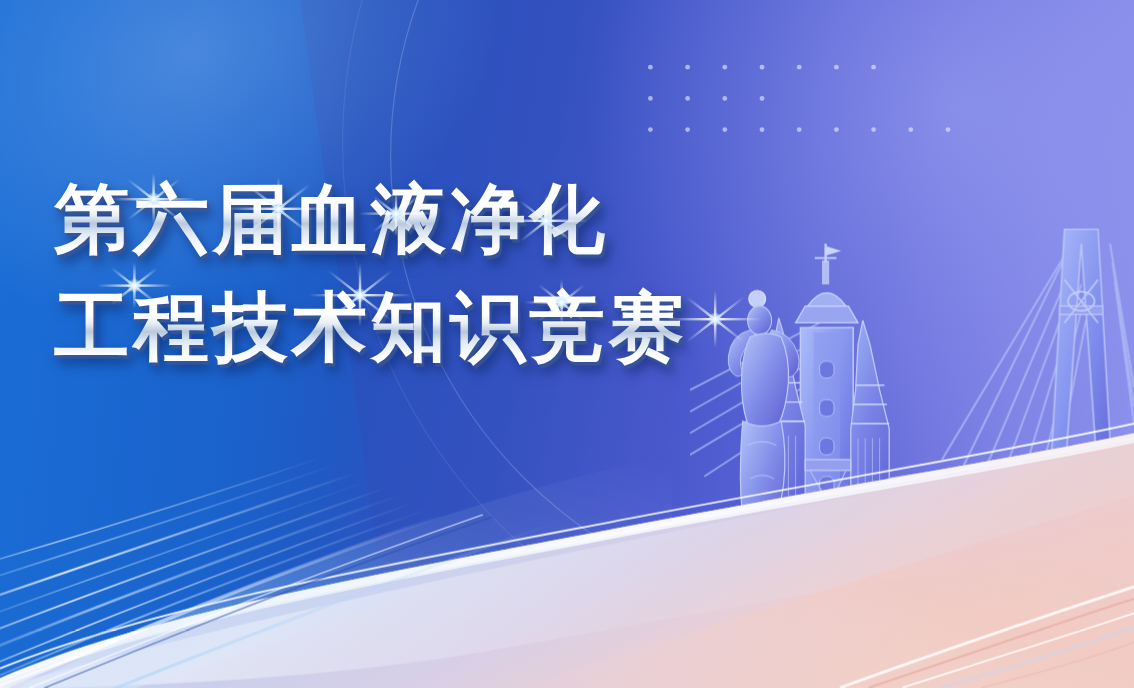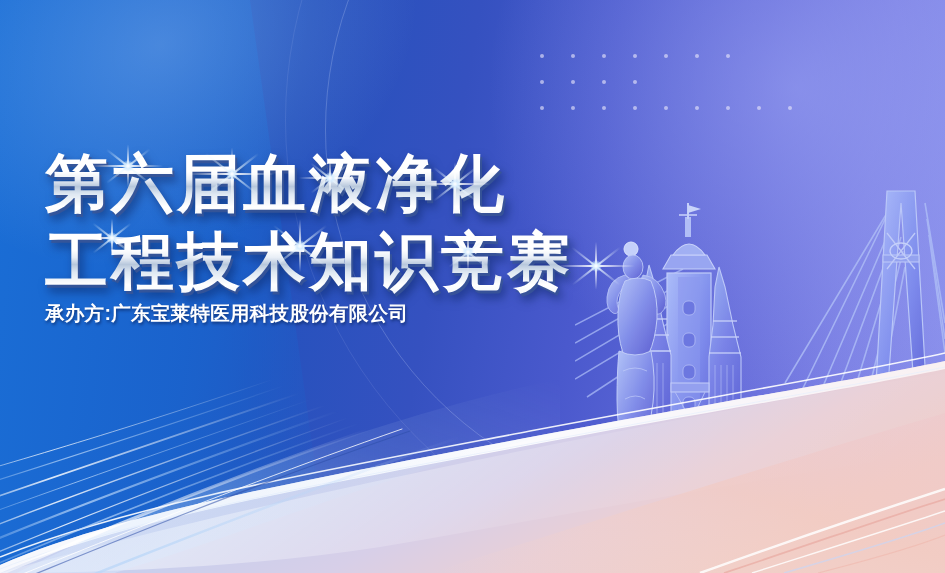--- a/index.html
+++ b/index.html
@@ -84,21 +84,21 @@
         #ffffff 84%,
         #f2f6fb 100%);
     -webkit-background-clip:text;
     background-clip:text;
     color:transparent;
     -webkit-text-fill-color:transparent;
     filter:drop-shadow(2px 3px 0 rgba(58,86,150,.85))
            drop-shadow(3px 5px 5px rgba(10,35,95,.55));
     position:relative;
   }
-  .title-line + .title-line{margin-top:8px;}
+  .title-line + .title-line{margin-top:20px;}
 
   .subtitle{
     margin-top:22px;
     font-size:19.5px;
     line-height:30px;
     font-weight:700;
     color:#ffffff;
     letter-spacing:.3px;
     white-space:nowrap;
     text-shadow:1px 2px 3px rgba(12,40,100,.75);
@@ -402,21 +402,20 @@
       <path d="M-20 176 C 56 154, 176 120, 334 66" stroke="url(#gSk)" stroke-width=".9"></path>
       <path d="M-20 308 C 100 260, 260 190, 470 118" stroke="#2e4fa8" stroke-width="1.3" opacity=".55"></path>
       <path d="M-20 302 C 98 256, 256 188, 462 116" stroke="#ffffff" stroke-width="1" opacity=".8"></path>
       <path d="M-20 330 C 120 276, 300 200, 520 124" stroke="url(#gSkB)" stroke-width="2.6"></path>
     </g>
   </svg>
 
   <div class="content">
     <div class="title-line">第六届血液净化</div>
     <div class="title-line">工程技术知识竞赛</div>
-    <div class="subtitle" style="margin-top:2px">承办方:广东宝莱特医用科技股份有限公司</div>
   </div>
 
   <div id="flare-host">
       <div class="flare" style="left: 93px; top: 131px; width: 70px; height: 70px;">
         <div class="hbar" style="width:70px"></div>
         <div class="vbar" style="height:43.4px"></div>
         <div class="d1" style="width:54.6px"></div>
         <div class="d2" style="width:54.6px"></div>
         <div class="core"></div>
       </div>

